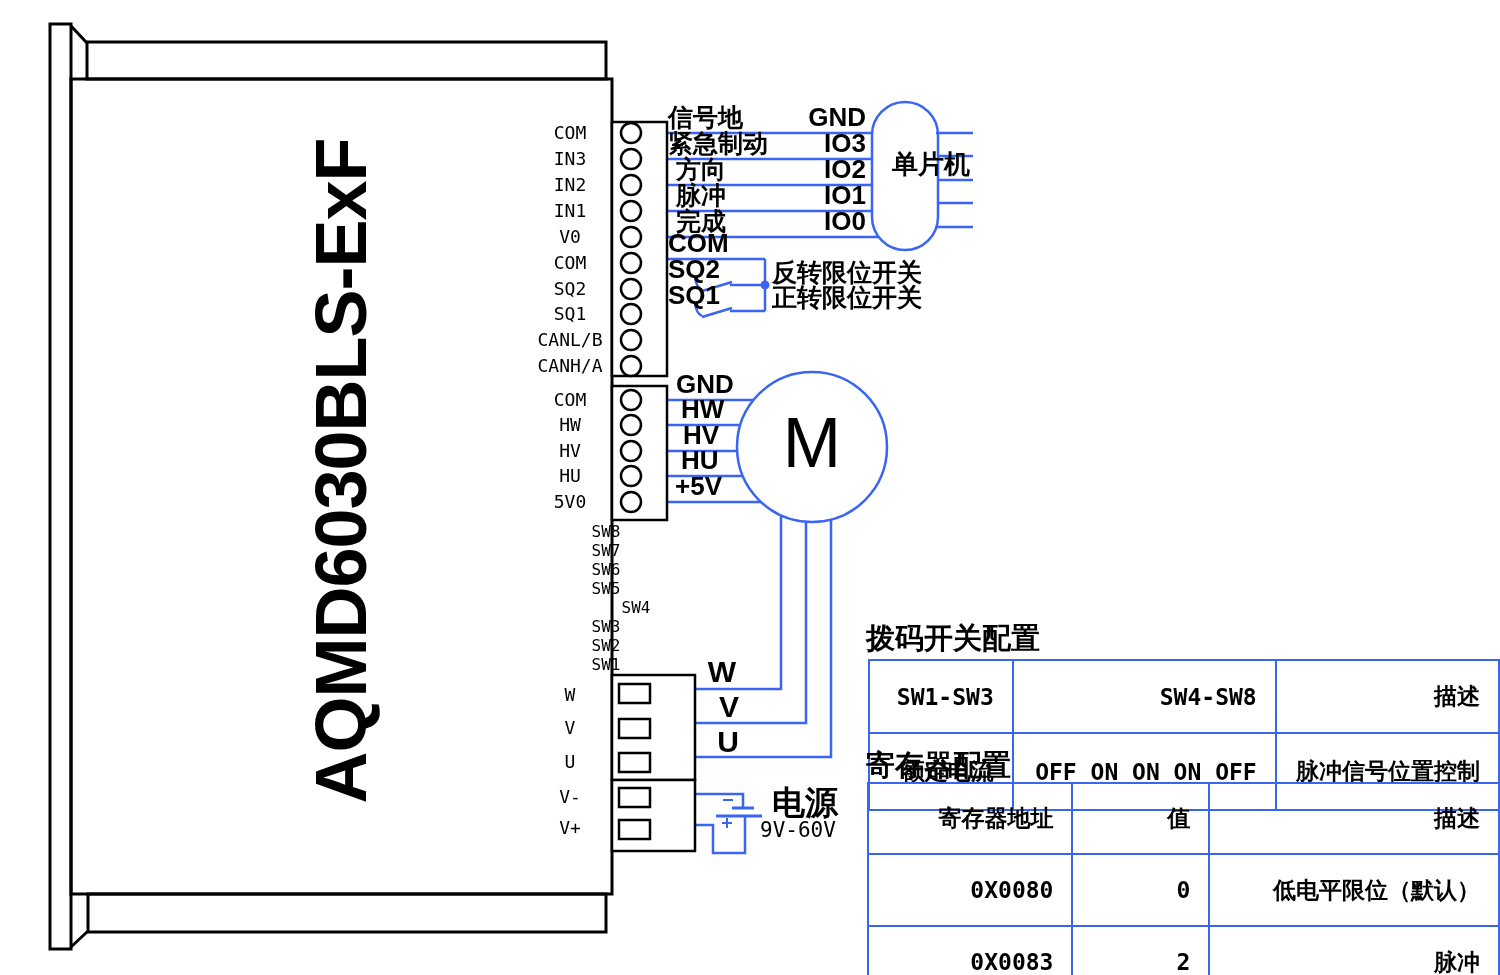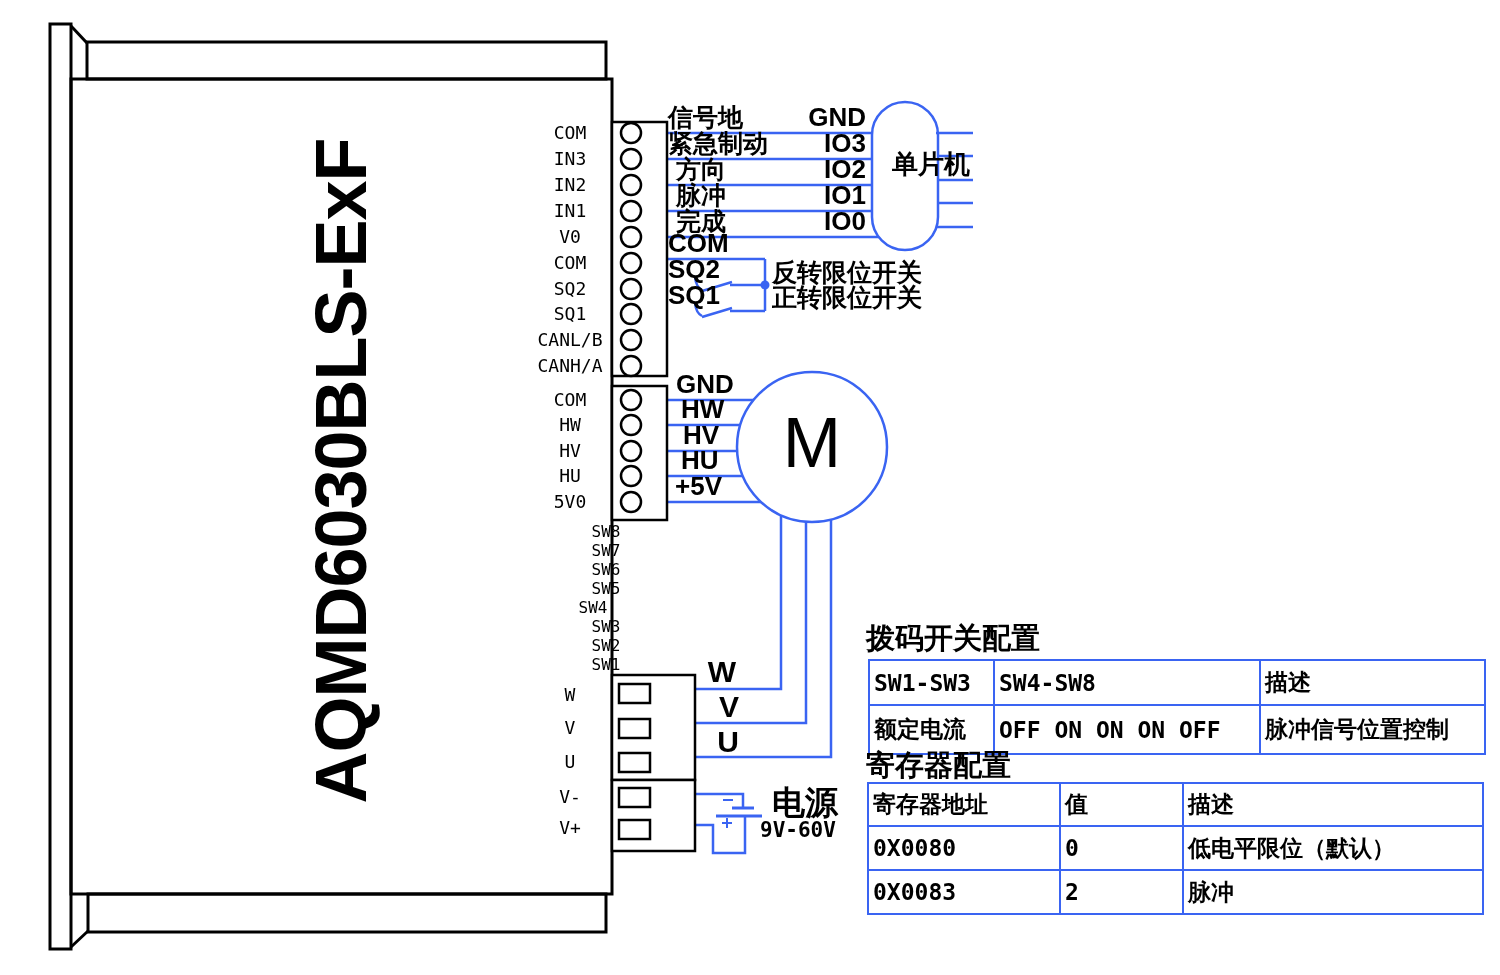--- a/index.html
+++ b/index.html
@@ -14,22 +14,22 @@
          font-family:"Liberation Sans",sans-serif;}
   .blk{font-weight:700;font-size:26px;transform:translateY(-100%);font-family:"Liberation Sans",sans-serif;}
   .phase{font-weight:700;font-size:30px;transform:translate(-50%,-50%);}
   .cy{transform:translateY(-50%);}
   .model{width:700px;height:74px;line-height:74px;text-align:center;font-weight:700;font-size:72px;
          letter-spacing:-1px;transform:rotate(-90deg);}
   .mcu-txt{width:28px;line-height:28px;font-size:26px;font-weight:700;word-break:break-all;text-align:center;}
   .motor-m{width:80px;height:74px;line-height:74px;text-align:center;font-size:70px;}
   .ttl{font-weight:700;font-size:29px;}
   table.cfg{position:absolute;border-collapse:collapse;table-layout:fixed;}
-  table.cfg td{border:2px solid var(--blue);text-align:left;vertical-align:middle;
-               font-weight:700;font-size:23px;padding:4px;}
+  table.cfg td{border:2px solid var(--blue);text-align:right;vertical-align:middle;
+               font-weight:700;font-size:23px;padding:18px;}
   .code{font-family:"DejaVu Sans Mono",monospace;}
   :root{--blue:#3a64f2;}
 </style>
 </head>
 <body>
 
 <div id="stage">
 
 <svg width="1500" height="975" viewBox="0 0 1500 975">
 
@@ -144,21 +144,21 @@
 <div class="lbl pin" style="left:570px;top:400px;">COM</div>
 <div class="lbl pin" style="left:570px;top:425px;">HW</div>
 <div class="lbl pin" style="left:570px;top:451px;">HV</div>
 <div class="lbl pin" style="left:570px;top:476px;">HU</div>
 <div class="lbl pin" style="left:570px;top:502px;">5V0</div>
 
 <div class="lbl pin pin-sw" style="left:570px;top:532px;">SW8</div>
 <div class="lbl pin pin-sw" style="left:570px;top:551px;">SW7</div>
 <div class="lbl pin pin-sw" style="left:570px;top:570px;">SW6</div>
 <div class="lbl pin pin-sw" style="left:570px;top:589px;">SW5</div>
-<div class="lbl pin pin-sw" style="left:557px;top:608px;">SW4</div>
+<div class="lbl pin pin-sw" style="left:600px;top:608px;">SW4</div>
 <div class="lbl pin pin-sw" style="left:570px;top:627px;">SW3</div>
 <div class="lbl pin pin-sw" style="left:570px;top:646px;">SW2</div>
 <div class="lbl pin pin-sw" style="left:570px;top:665px;">SW1</div>
 
 <div class="lbl pin" style="left:570px;top:695px;">W</div>
 <div class="lbl pin" style="left:570px;top:728px;">V</div>
 <div class="lbl pin" style="left:570px;top:762px;">U</div>
 <div class="lbl pin" style="left:570px;top:797px;">V-</div>
 <div class="lbl pin" style="left:570px;top:828px;">V+</div>
 
@@ -188,21 +188,21 @@
 <div class="lbl blk" style="left:681px;top:473px;">HU</div>
 <div class="lbl blk" style="left:675px;top:499px;">+5V</div>
 
 <div class="lbl motor-m" style="left:772px;top:406px;">M</div>
 
 <div class="lbl phase" style="left:722px;top:672px;">W</div>
 <div class="lbl phase" style="left:729px;top:707px;">V</div>
 <div class="lbl phase" style="left:728px;top:742px;">U</div>
 
 <div class="lbl cy" style="left:772px;top:802px;font-weight:700;font-size:33px;">电源</div>
-<div class="lbl cy code" style="left:760px;top:830px;font-weight:700;font-size:21px;">9V-60V</div>
+<div class="lbl cy code" style="left:760px;top:830px;font-weight:400;font-size:21px;">9V-60V</div>
 
 <div class="lbl ttl" style="left:866px;top:624px;">拨码开关配置</div>
 <table class="cfg" style="left:868px;top:659px;">
   <tbody>
         <tr>
     <td class="code" style="width:115px;height:35px;">SW1-SW3</td>
     <td class="code" style="width:256px;">SW4-SW8</td>
     <td style="width:215px;">描述</td>
   </tr>
   <tr>

